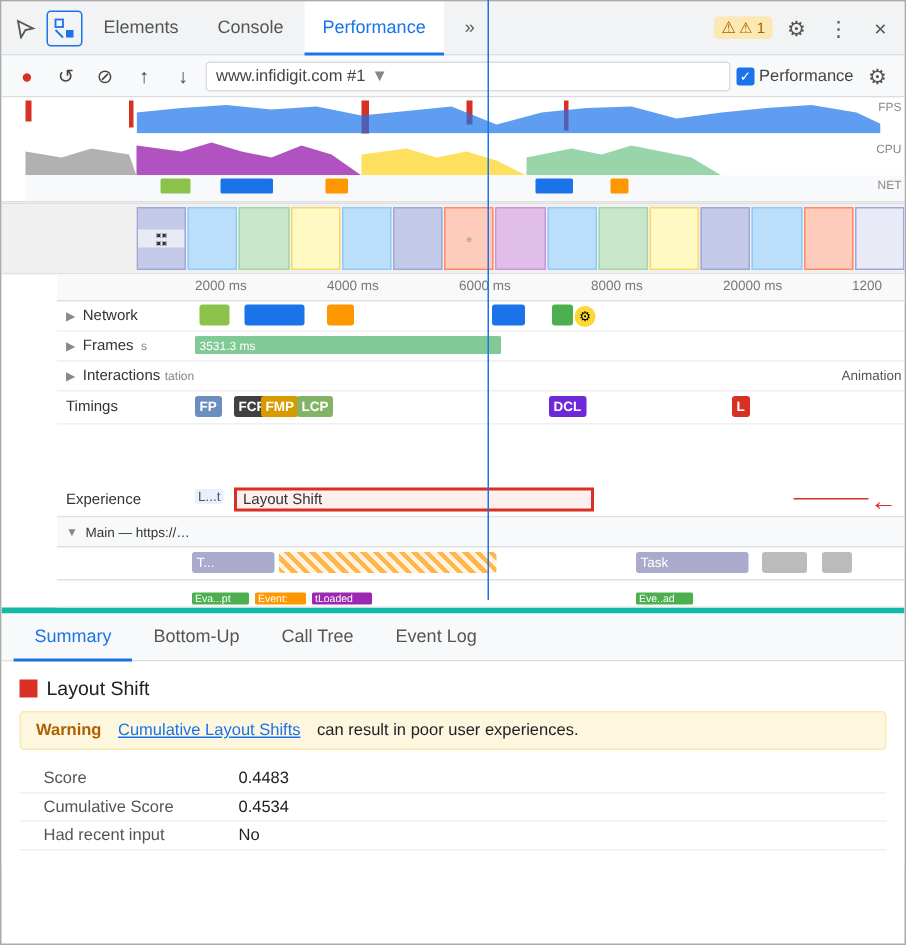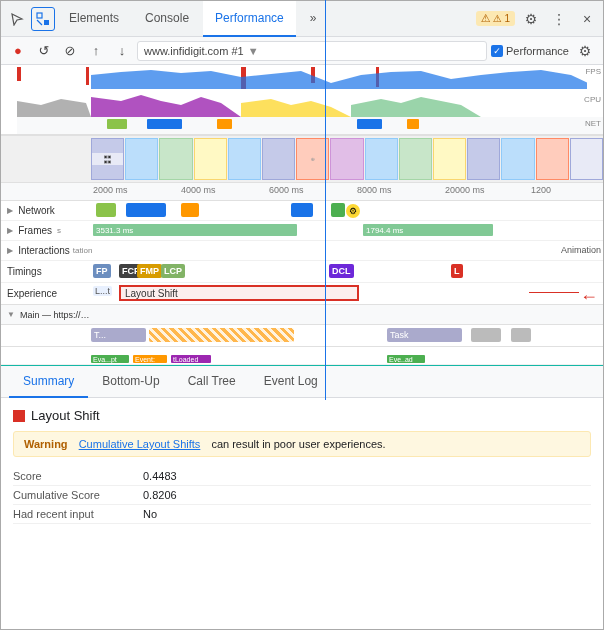--- a/index.html
+++ b/index.html
@@ -110,21 +110,22 @@
       display: flex;
       align-items: center;
       overflow: hidden;
       border-bottom: 1px solid #e0e0e0;
       border-top: 1px solid #e0e0e0;
     }
 
     
     .timeline-track-area {
       background: #fff;
-      border-bottom: 1px solid #14b8a6;
+      border-bottom: 4px solid #14b8a6;
+      padding-left: 37px;
     }
     .track-row {
       height: 20px;
       display: flex;
       align-items: center;
       border-bottom: 1px solid #f0f0f0;
       position: relative;
     }
     .track-label {
       width: 90px;
@@ -195,20 +196,21 @@
       font-weight: bold;
     }
 
     
     .experience-row {
       height: 22px;
       display: flex;
       align-items: center;
       border-bottom: 1px solid #e0e0e0;
       position: relative;
+      margin-top: 40px;
     }
 
     
     .ls-box {
       position: absolute;
       border: 2px solid #d93025;
       background: rgba(217,48,37,0.08);
       top: 2px;
       height: 16px;
       display: flex;
@@ -321,20 +323,21 @@
       display: flex;
       align-items: center;
       padding: 3px 0;
       font-size: 11px;
       color: #333;
       border-bottom: 1px solid #f0f0f0;
     }
     .detail-key {
       width: 130px;
       color: #555;
+      margin-left: 16px;
     }
     .detail-val {
       color: #202124;
     }
 
     
     .net-content {
       flex: 1;
       height: 100%;
       position: relative;
@@ -532,23 +535,20 @@
   <div class="track-row">
     <div class="track-label">
       <span class="expand-arrow">▶</span>
       <span>Frames</span>
       <span style="font-size:8px;color:#888;margin-left:2px;">s</span>
     </div>
     <div class="track-content">
       <div class="frames-bar" style="left:2px;width:204px;">
         <span>3531.3 ms</span>
       </div>
-      <div class="frames-bar" style="left:272px;width:130px;">
-        <span>1794.4 ms</span>
-      </div>
     </div>
   </div>
 
   <div class="track-row">
     <div class="track-label">
       <span class="expand-arrow">▶</span>
       <span>Interactions</span>
       <span style="font-size:8px;color:#888;">tation</span>
     </div>
     <div class="track-content">
@@ -641,19 +641,19 @@
     <span>&nbsp;</span>
     <span>can result in poor user experiences.</span>
   </div>
 
   <div class="detail-row">
     <span class="detail-key">Score</span>
     <span class="detail-val">0.4483</span>
   </div>
   <div class="detail-row">
     <span class="detail-key">Cumulative Score</span>
-    <span class="detail-val">0.8206</span>
+    <span class="detail-val">0.4534</span>
   </div>
   <div class="detail-row">
     <span class="detail-key">Had recent input</span>
     <span class="detail-val">No</span>
   </div>
 </div>
 
 </body></html>

